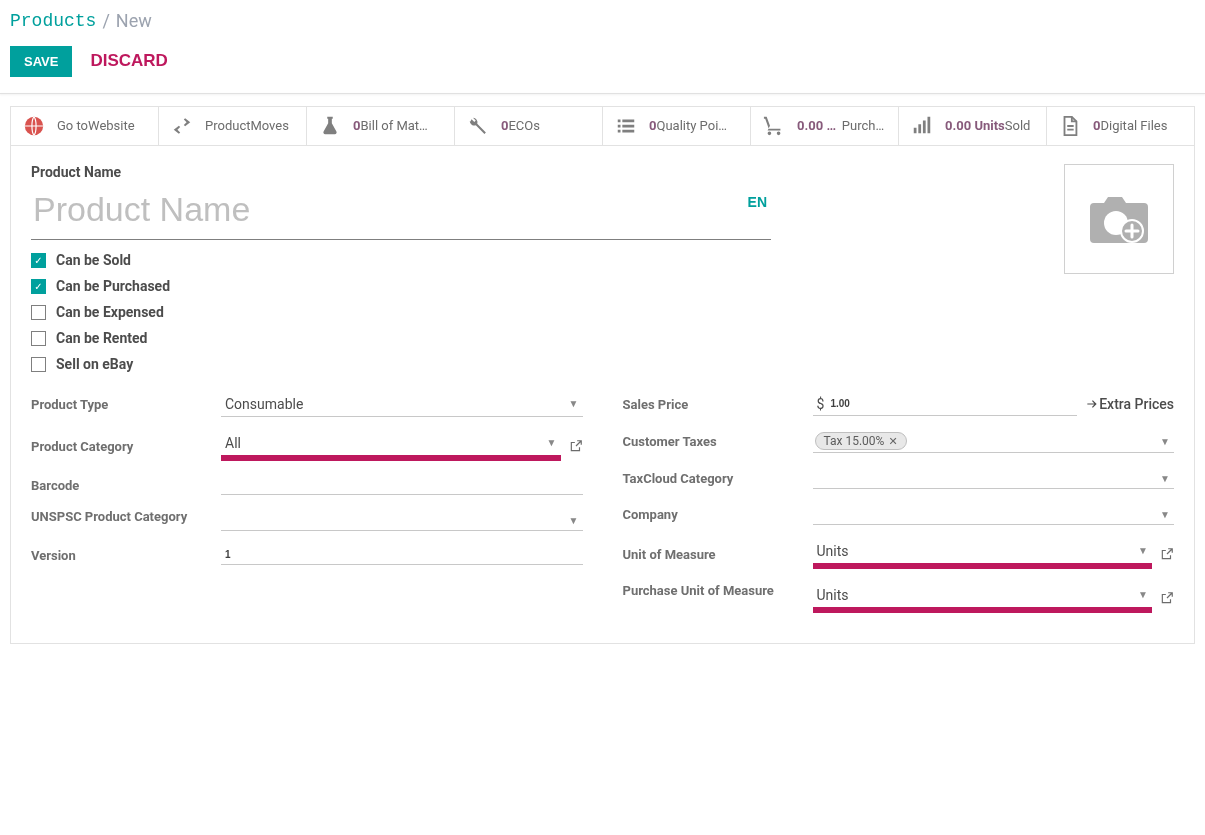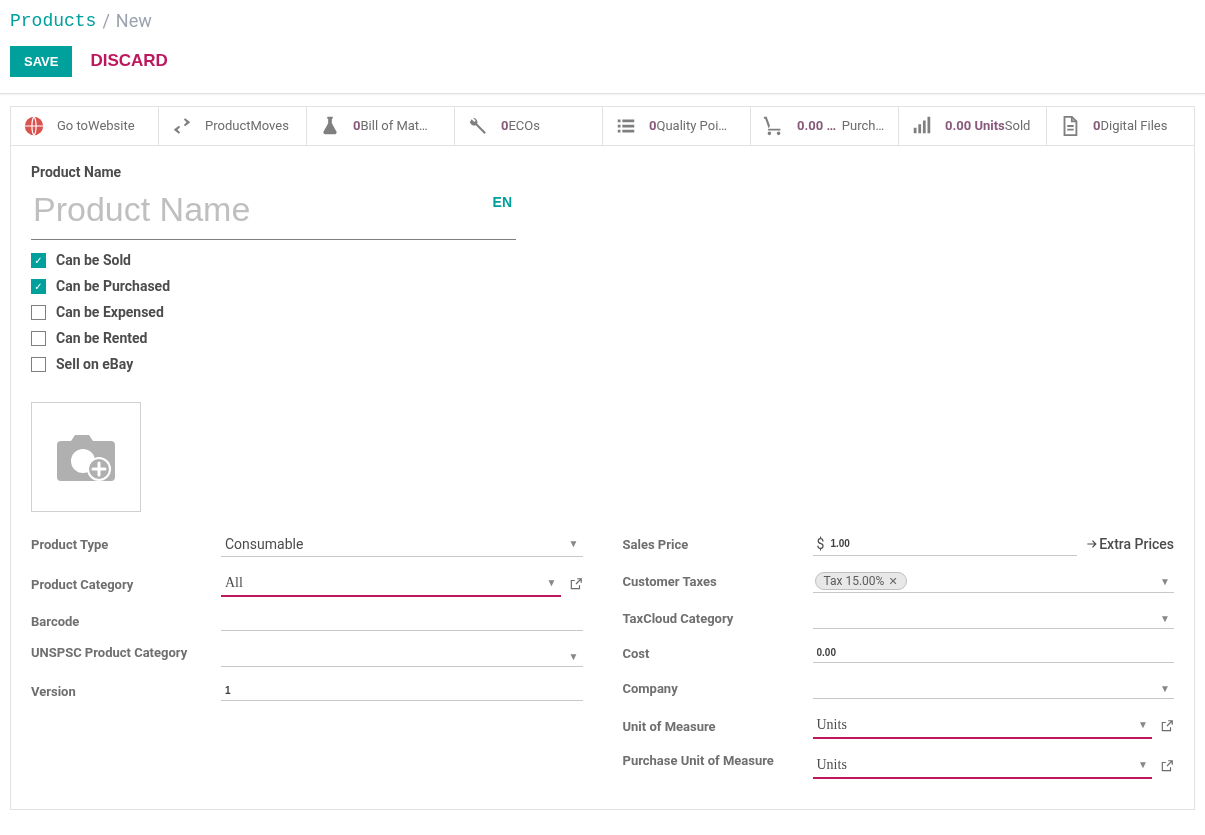--- a/index.html
+++ b/index.html
@@ -14,21 +14,21 @@
 .divider { height: 1px; background: #e1e1e1; box-shadow: 0 1px 2px rgba(0,0,0,0.08); margin-bottom: 12px; }
 .stat-row { display: flex; border: 1px solid #e2e2e2; margin: 0 10px; }
 .stat-btn { flex: 1; display: flex; align-items: center; gap: 10px; padding: 8px 10px; border-right: 1px solid #e2e2e2; cursor: pointer; background: #fff; min-width: 0; }
 .stat-btn:last-child { border-right: none; }
 .stat-icon { color: #7f7f7f; font-size: 22px; flex-shrink: 0; display: flex; align-items: center; justify-content: center; width: 26px; }
 .stat-icon.globe svg { fill: #d9534f; }
 .stat-text { display: flex; line-height: 1.2; font-size: 13px; color: #6c6c6c; min-width: 0; overflow: hidden; }
 .stat-text .v { color: #875a7b; font-weight: 700; white-space: nowrap; text-overflow: ellipsis; overflow: hidden; }
 .stat-text .l { white-space: nowrap; text-overflow: ellipsis; overflow: hidden; }
 .form-sheet { padding: 18px 20px 30px 20px; margin: 0 10px; border-left: 1px solid #e2e2e2; border-right: 1px solid #e2e2e2; border-bottom: 1px solid #e2e2e2; }
-.top-row { display: flex; justify-content: space-between; align-items: flex-start; gap: 30px; flex-direction: column; }
+.top-row { display: flex; justify-content: space-between; align-items: flex-start; gap: 30px; }
 .name-block { flex: 1; max-width: 740px; }
 .name-label { font-weight: 700; font-size: 14px; color: #4c4c4c; margin-bottom: 4px; display: block; }
 .name-input-wrap { position: relative; }
 .name-input { width: 100%; font-size: 34px; border: none; border-bottom: 1px solid #7f7f7f; padding: 6px 40px 10px 2px; background: transparent; color: #333; }
 .name-input::placeholder { color: #bfbfbf; font-weight: 400; }
 .lang-btn { position: absolute; right: 4px; top: 10px; color: #00a09d; font-weight: 700; font-size: 14px; background: none; border: none; cursor: pointer; }
 .image-box { width: 110px; height: 110px; border: 1px solid #d0d0d0; display: flex; align-items: center; justify-content: center; cursor: pointer; }
 .image-box svg { fill: #b0b0b0; }
 .options { margin-top: 12px; display: flex; flex-direction: column; gap: 10px; }
 .chk-row { display: flex; align-items: center; gap: 10px; }
@@ -45,21 +45,21 @@
 .frow.tall .flabel { align-self: flex-start; line-height: 1.3; }
 .fval { flex: 1; display: flex; align-items: center; gap: 8px; }
 .sel { flex: 1; position: relative; border-bottom: 1px solid #c8c8c8; padding: 4px 20px 4px 4px; cursor: pointer; min-height: 22px; color: #4c4c4c; }
 .sel .caret { position: absolute; right: 4px; top: 6px; color: #888; font-size: 10px; }
 .txt-input { flex: 1; border: none; border-bottom: 1px solid #c8c8c8; padding: 4px; background: transparent; font-size: 10px; color: #404040; font-weight: bold; }
 .currency { color: #4c4c4c; margin-right: 2px; }
 .tag { display: inline-flex; align-items: center; gap: 4px; background: #e8e8e8; border: 1px solid #bfbfbf; border-radius: 11px; padding: 1px 8px; font-size: 12px; color: #5c5c5c; }
 .tag .x { cursor: pointer; font-size: 11px; color: #666; }
 .ext-link { color: #6c6c6c; cursor: pointer; display: inline-flex; }
 .extra-prices { display: flex; align-items: center; color: #4c4c4c; cursor: pointer; font-weight: 500; }
-.sel.heavy { border-bottom: 2px solid #be185d; font-family: Liberation Serif, serif; }
+.sel.heavy { border-bottom: 6px solid #be185d; }
 </style>
 </head>
 <body>
 
 <div class="breadcrumb">
   <span class="link">Products</span>
   <span class="sep">/</span>
   <span class="current">New</span>
 </div>
 
@@ -284,26 +284,20 @@
       <div class="frow">
         <div class="flabel">TaxCloud Category</div>
         <div class="fval">
           <div class="sel">
             <span></span>
             <span class="caret">▼</span>
           </div>
         </div>
       </div>
       <div class="frow">
-        <div class="flabel">Cost</div>
-        <div class="fval">
-            <input class="txt-input" value="0.00" style="">
-          </div>
-      </div>
-      <div class="frow">
         <div class="flabel">Company</div>
         <div class="fval">
           <div class="sel">
             <span></span>
             <span class="caret">▼</span>
           </div>
         </div>
       </div>
       <div class="frow">
         <div class="flabel">Unit of Measure</div>

